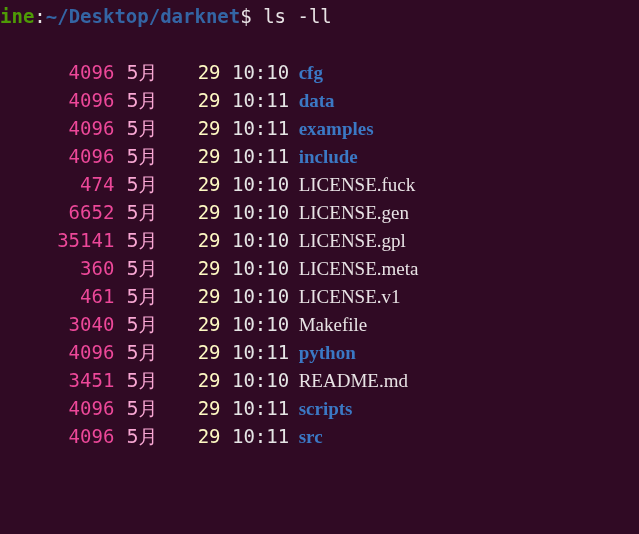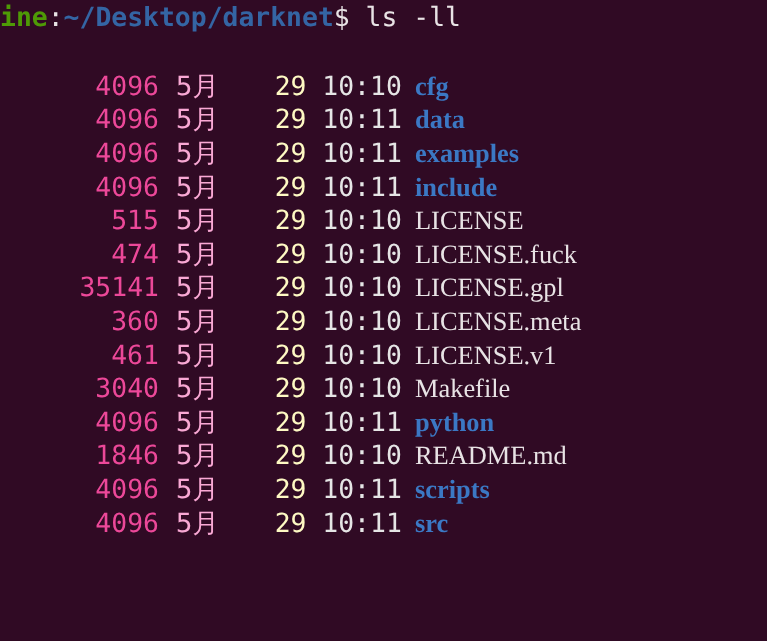--- a/index.html
+++ b/index.html
@@ -7,21 +7,21 @@
     padding: 0;
     background: #300a24;
   }
   #terminal {
     position: relative;
     width: 639px;
     height: 534px;
     background: #300a24;
     overflow: hidden;
     font-family: "DejaVu Sans Mono", "Liberation Mono", monospace;
-    font-size: 22px;
+    font-size: 19px;
     line-height: 28px;
     letter-spacing: 0px;
     -webkit-font-smoothing: antialiased;
   }
   .screen {
     padding: 2px 0 0 0;
   }
   .line {
     white-space: pre;
     height: 28px;
@@ -84,26 +84,26 @@
 
     <div class="line"><span class="c-green">ine</span><span class="c-white">:</span><span class="c-blue-p">~/Desktop/darknet</span><span class="c-white">$</span><span class="c-white"> </span><span class="c-cmd">ls -ll</span></div>
 
     <div class="blank"></div>
 
     <div id="listing">
         <div class="row"><span class="col-size">4096</span><span class="col-month cjk">5月</span><span class="col-day">29</span><span class="col-time">10:10</span><span class="col-name c-dir">cfg</span></div>
         <div class="row"><span class="col-size">4096</span><span class="col-month cjk">5月</span><span class="col-day">29</span><span class="col-time">10:11</span><span class="col-name c-dir">data</span></div>
         <div class="row"><span class="col-size">4096</span><span class="col-month cjk">5月</span><span class="col-day">29</span><span class="col-time">10:11</span><span class="col-name c-dir">examples</span></div>
         <div class="row"><span class="col-size">4096</span><span class="col-month cjk">5月</span><span class="col-day">29</span><span class="col-time">10:11</span><span class="col-name c-dir">include</span></div>
-        <div class="row"><span class="col-size">515</span><span class="col-month cjk">5月</span><span class="col-day">29</span><span class="col-time">10:10</span><span class="col-name c-file">LICENSE</span></div>
         <div class="row"><span class="col-size">474</span><span class="col-month cjk">5月</span><span class="col-day">29</span><span class="col-time">10:10</span><span class="col-name c-file">LICENSE.fuck</span></div>
+        <div class="row"><span class="col-size">6652</span><span class="col-month cjk">5月</span><span class="col-day">29</span><span class="col-time">10:10</span><span class="col-name c-file">LICENSE.gen</span></div>
         <div class="row"><span class="col-size">35141</span><span class="col-month cjk">5月</span><span class="col-day">29</span><span class="col-time">10:10</span><span class="col-name c-file">LICENSE.gpl</span></div>
         <div class="row"><span class="col-size">360</span><span class="col-month cjk">5月</span><span class="col-day">29</span><span class="col-time">10:10</span><span class="col-name c-file">LICENSE.meta</span></div>
         <div class="row"><span class="col-size">461</span><span class="col-month cjk">5月</span><span class="col-day">29</span><span class="col-time">10:10</span><span class="col-name c-file">LICENSE.v1</span></div>
         <div class="row"><span class="col-size">3040</span><span class="col-month cjk">5月</span><span class="col-day">29</span><span class="col-time">10:10</span><span class="col-name c-file">Makefile</span></div>
         <div class="row"><span class="col-size">4096</span><span class="col-month cjk">5月</span><span class="col-day">29</span><span class="col-time">10:11</span><span class="col-name c-dir">python</span></div>
-        <div class="row"><span class="col-size">1846</span><span class="col-month cjk">5月</span><span class="col-day">29</span><span class="col-time">10:10</span><span class="col-name c-file">README.md</span></div>
+        <div class="row"><span class="col-size">3451</span><span class="col-month cjk">5月</span><span class="col-day">29</span><span class="col-time">10:10</span><span class="col-name c-file">README.md</span></div>
         <div class="row"><span class="col-size">4096</span><span class="col-month cjk">5月</span><span class="col-day">29</span><span class="col-time">10:11</span><span class="col-name c-dir">scripts</span></div>
         <div class="row"><span class="col-size">4096</span><span class="col-month cjk">5月</span><span class="col-day">29</span><span class="col-time">10:11</span><span class="col-name c-dir">src</span></div>
       </div>
 
   </div>
 </div>
 
 </body></html>

